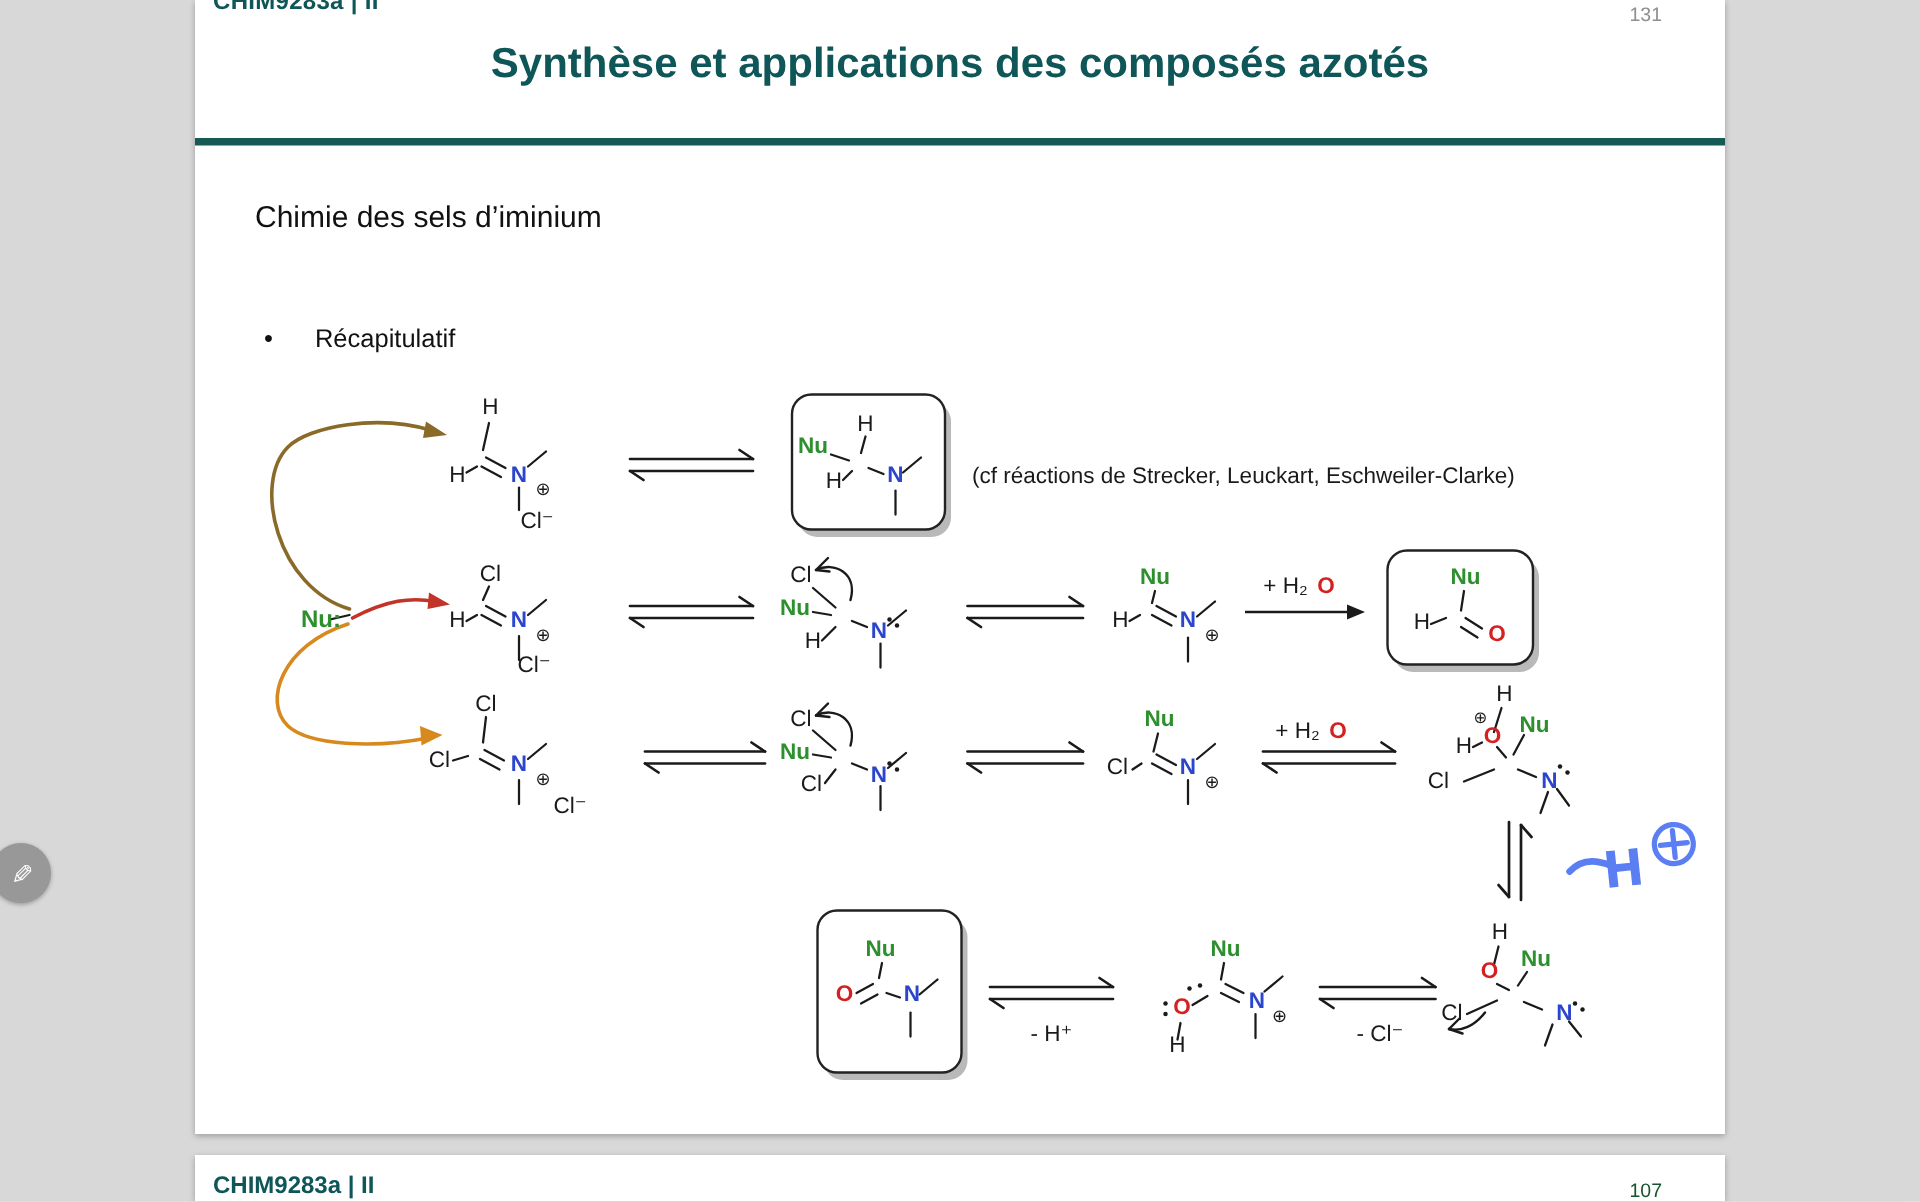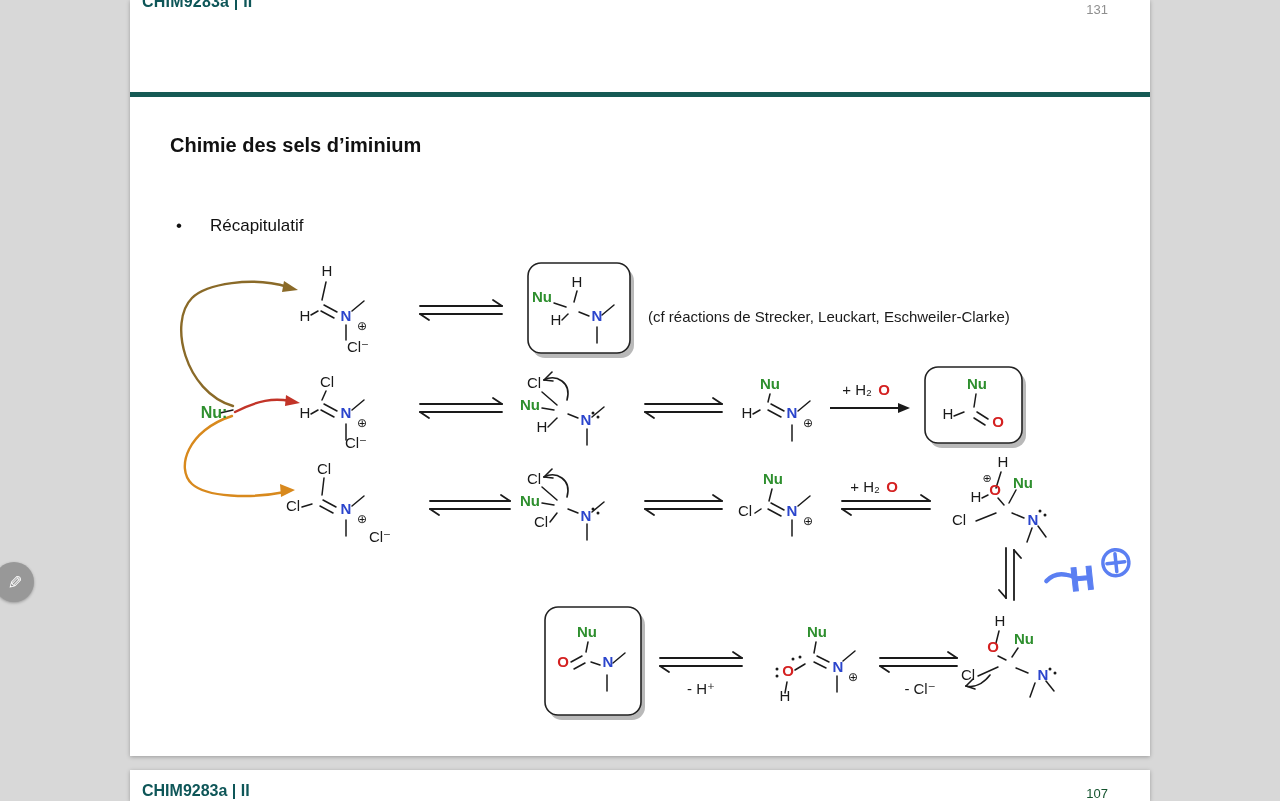--- a/index.html
+++ b/index.html
@@ -6,35 +6,36 @@
   .stage{position:relative;width:1272px;height:801px;overflow:hidden;background:#d8d8d8;}
   .slide{position:absolute;left:130px;width:1020px;background:#ffffff;box-shadow:0 1px 4px rgba(0,0,0,.28);}
   .slide1{top:0;height:756px;}
   .slide2{top:770px;height:31px;}
   .course-code{position:absolute;left:12px;top:-7px;font-size:16px;font-weight:700;color:#0e5658;letter-spacing:.2px;}
   .course-code2{position:absolute;left:12px;top:12px;font-size:16px;font-weight:700;color:#0e5658;}
   .page-num{position:absolute;right:42px;top:2px;font-size:13px;color:#8f8f8f;}
   .page-num2{position:absolute;right:42px;top:16px;font-size:13px;color:#14532d;}
   .slide-title{position:absolute;left:0;right:0;top:26px;text-align:center;font-size:28px;font-weight:700;color:#0e5658;}
   .title-rule{position:absolute;left:0;top:92px;width:100%;height:5px;background:#155a55;}
-  .body-heading{position:absolute;left:40px;top:134px;font-size:20px;font-weight:700;color:#111;}
+  .body-heading{position:absolute;left:40px;top:134px;font-size:20px;font-weight:400;color:#111;}
   .body-sub{position:absolute;left:40px;top:176px;font-size:19px;color:#111;}
   .bullet-row{position:absolute;left:46px;top:216px;font-size:17px;color:#111;display:flex;gap:28px;}
   .scheme-svg{position:absolute;left:0;top:0;pointer-events:none;}
   .pencil-btn{position:absolute;left:-6px;top:562px;width:40px;height:40px;border-radius:50%;background:#989898;display:flex;align-items:center;justify-content:center;cursor:pointer;box-shadow:0 1px 3px rgba(0,0,0,.3);}
   .pencil-btn span{color:#ffffff;font-size:18px;transform:rotate(90deg);}
 </style>
 </head>
 <body>
 
 <div class="stage">
 
   <div class="slide slide1">
     <div class="course-code">CHIM9283a | II</div>
     <div class="page-num">131</div>
+    <div class="slide-title">Synthèse et applications des composés azotés</div>
     <div class="title-rule"></div>
     <div class="body-heading">Chimie des sels d’iminium</div>
     <div class="bullet-row">
       <span>•</span>
       <span>Récapitulatif</span>
     </div>
     <svg id="scheme" class="scheme-svg" width="1020" height="756" viewBox="0 0 1020 756">
         <rect x="402" y="268" width="102" height="90" rx="13" fill="#b9b9b9"></rect>
         <rect x="398" y="263" width="102" height="90" rx="13" fill="#ffffff" stroke="#222" stroke-width="1.6"></rect>
         <rect x="799" y="372" width="97" height="76" rx="13" fill="#b9b9b9"></rect>

